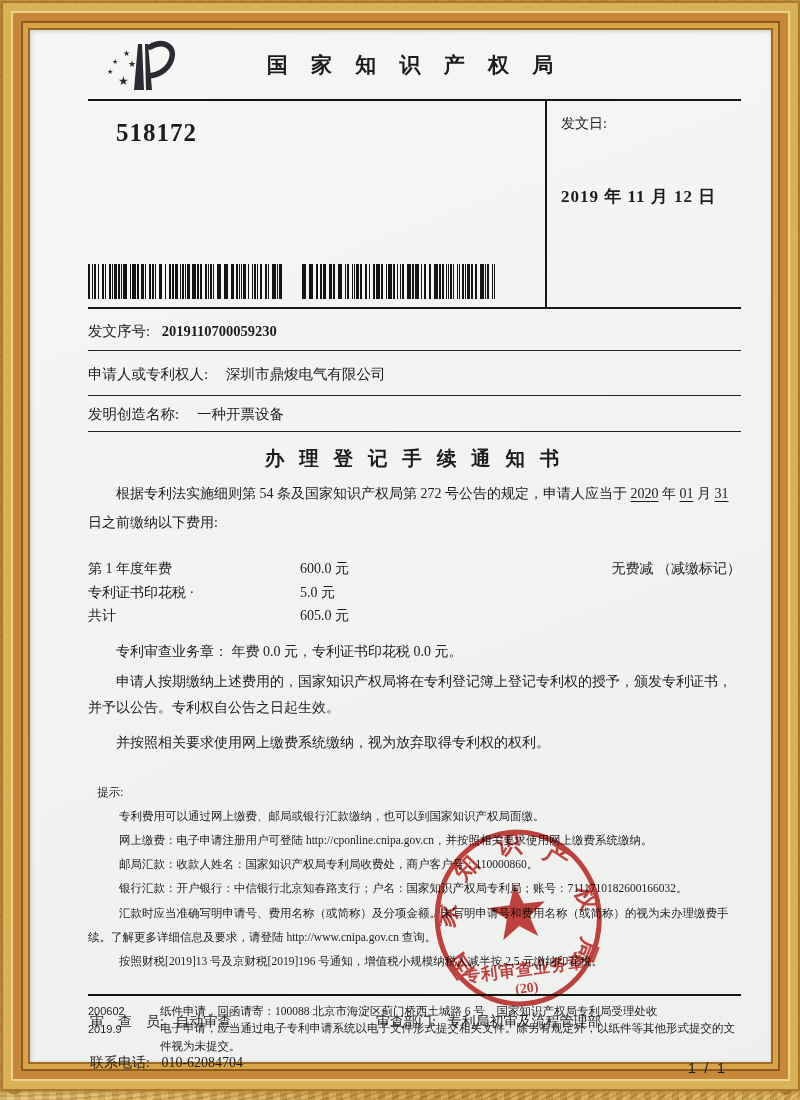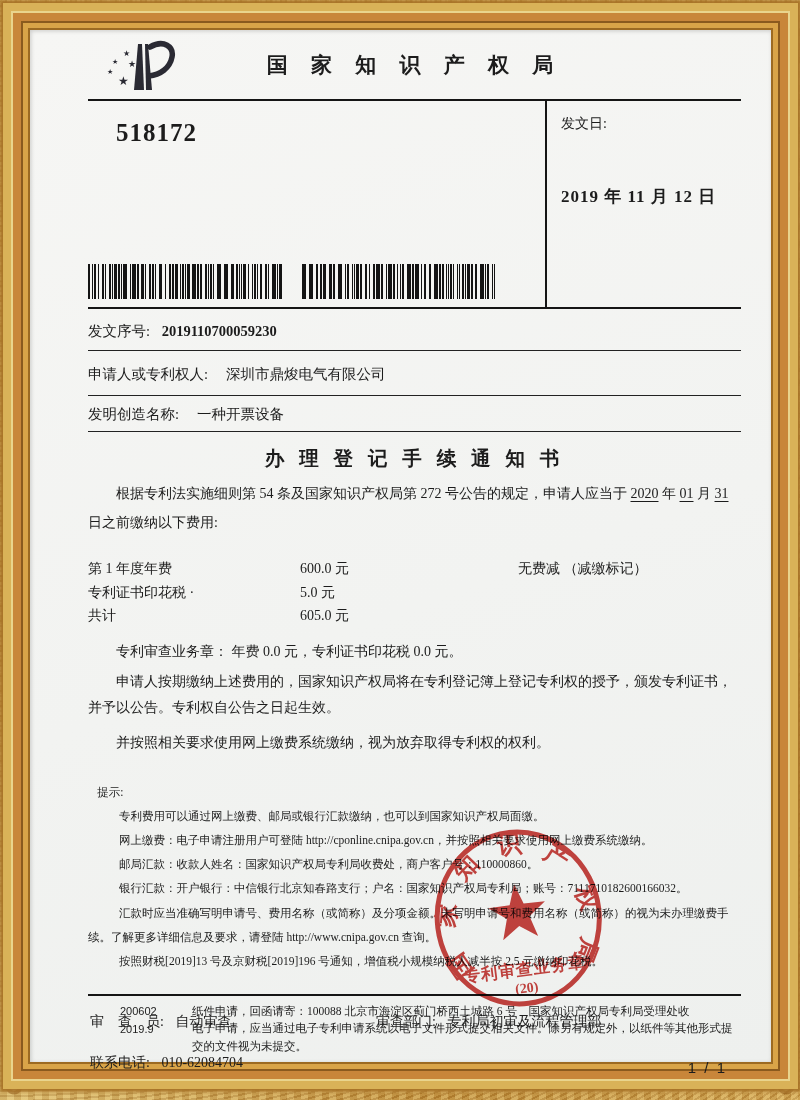--- a/index.html
+++ b/index.html
@@ -64,21 +64,21 @@
   .val-gap{display:inline-block;width:10px;}
 
   .doc-title{text-align:center;font-size:19.5px;font-weight:bold;letter-spacing:5px;margin:13px 0 8px;}
   .intro{font-size:14px;line-height:2.05;text-indent:2em;margin:0;}
   .u{text-decoration:underline;text-underline-offset:3px;}
 
   .fees{margin-top:20px;font-size:14px;line-height:1.68;}
   .fee-row{display:flex;}
   .fee-name{width:212px;}
   .fee-amt{width:218px;}
-  .fee-note{flex:1;}
+  .fee-note{flex:1;text-align:right;}
   .paid{margin-top:15px;text-indent:2em;font-size:14px;}
   .para{margin:8px 0 0;text-indent:2em;font-size:14px;line-height:1.88;}
 
   .tips{margin-top:24px;font-size:11.5px;line-height:2.1;}
   .tips-label{text-indent:0.8em;}
   .t-item{text-indent:2.7em;}
 
   .signoff{display:flex;margin-top:40px;font-size:14px;}
   .so-left{width:286px;margin-left:2px;}
   .phone{margin-top:23px;font-size:14px;margin-left:2px;}
@@ -88,21 +88,21 @@
         opacity:.9;mix-blend-mode:multiply;pointer-events:none;z-index:5;}
   .seal svg{width:100%;height:100%;}
   .seal-ring{fill:none;stroke:#c5302c;stroke-width:5;}
   .seal-char{fill:#c5302c;font-size:24px;font-weight:bold;text-anchor:middle;font-family:"Liberation Serif",serif;}
   .seal-star{fill:#c5302c;}
   .seal-bottom{fill:#c5302c;font-size:16.5px;font-weight:bold;text-anchor:middle;letter-spacing:1px;}
   .seal-num{fill:#c5302c;font-size:14px;font-weight:bold;text-anchor:middle;}
 
   
   .footer{position:absolute;left:58px;right:30px;top:964px;border-top:2.5px solid #151515;padding-top:7px;}
-  .f-cols{display:flex;font-size:11.5px;line-height:1.5;margin-left:32px;}
+  .f-cols{display:flex;font-size:11.5px;line-height:1.5;}
   .f-codes{width:64px;font-family:"Liberation Sans",sans-serif;font-size:11px;line-height:1.6;}
   .f-text{flex:1;padding-left:8px;}
   .f-page{text-align:right;font-size:15px;letter-spacing:2px;padding-right:14px;margin-top:4px;font-family:"Liberation Sans",sans-serif;}
 </style>
 </head>
 <body>
 
 <div class="frame-ornament"></div>
 
 <div class="paper">

